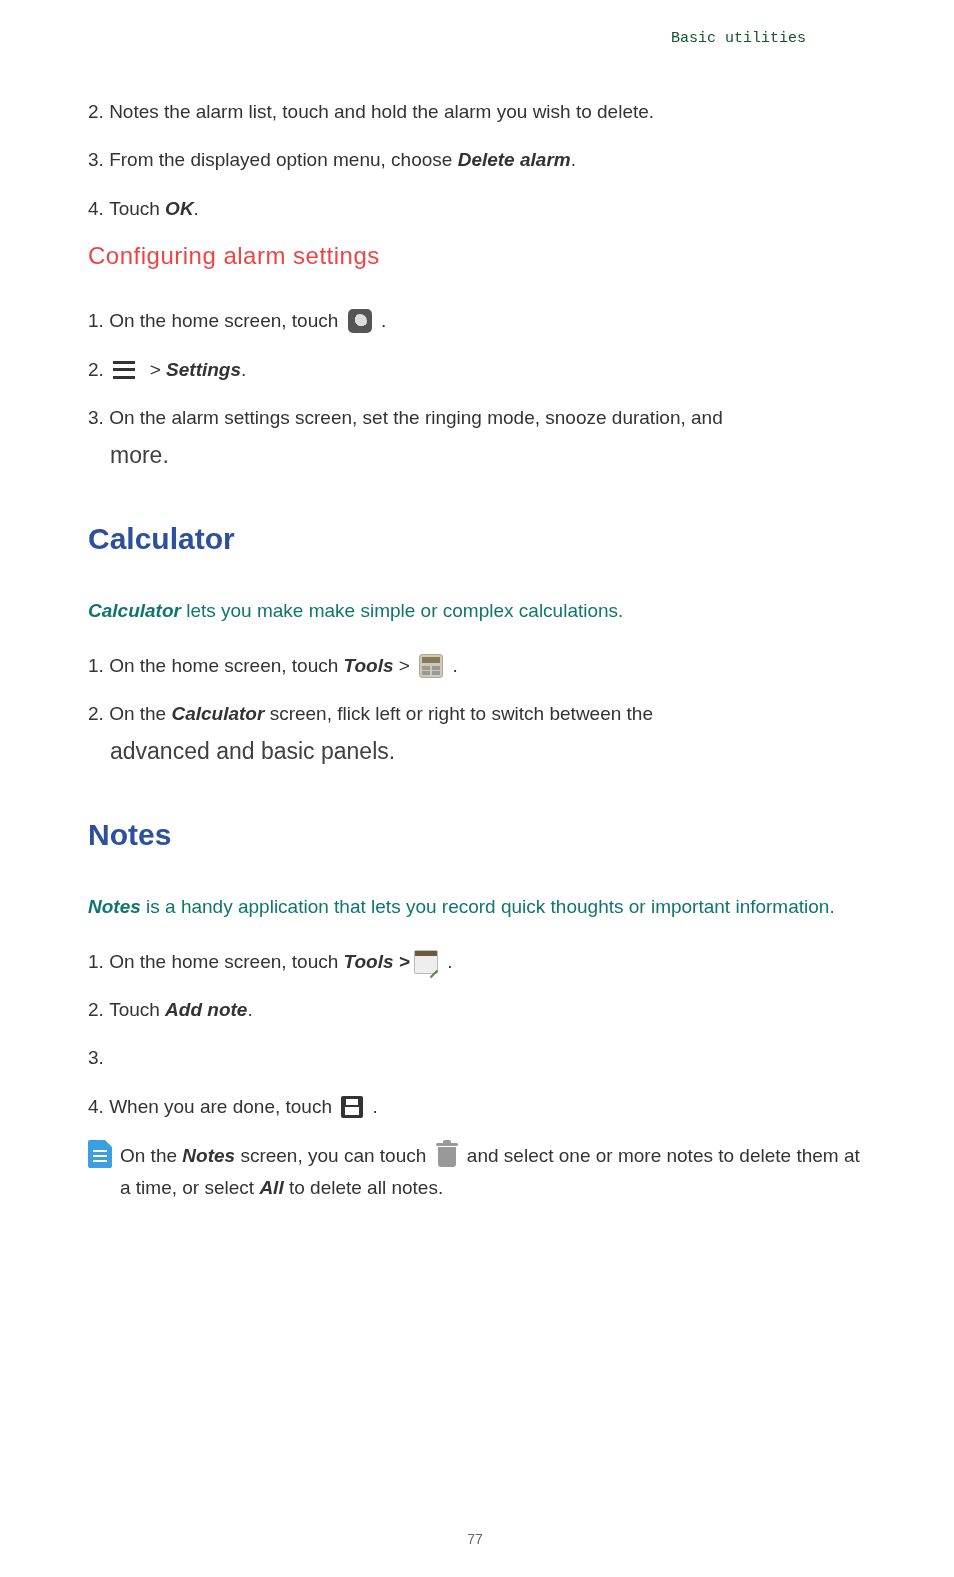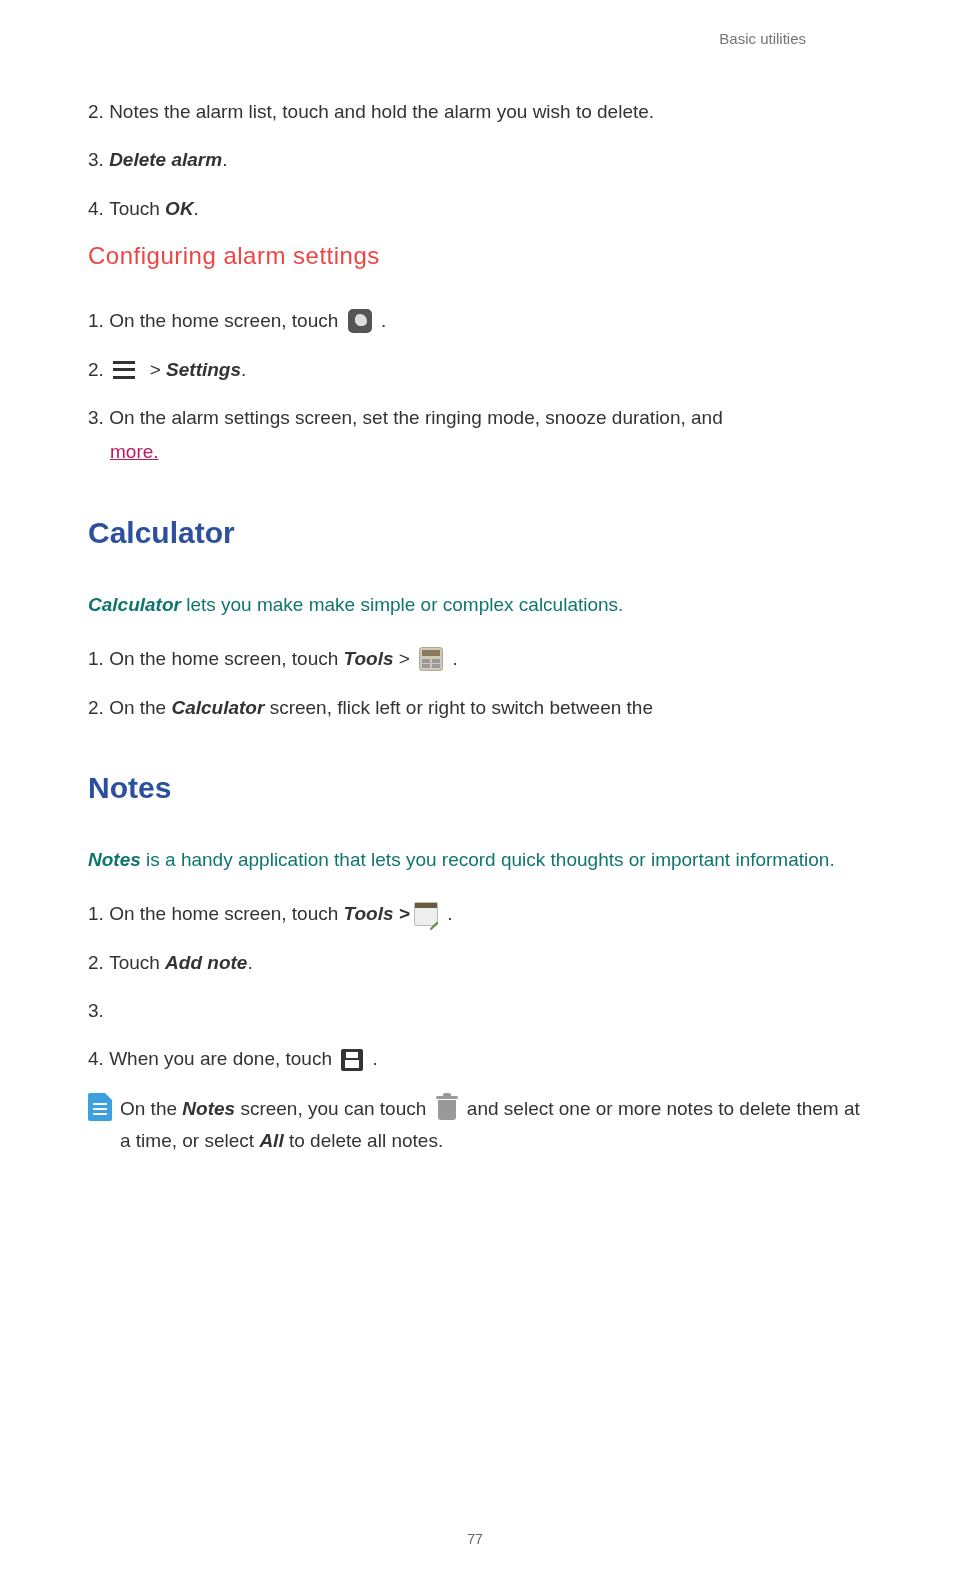--- a/index.html
+++ b/index.html
@@ -9,43 +9,43 @@
       height: 1577px;
       background: #fff;
       color: #333;
       position: relative;
     }
     .page {
       padding: 30px 88px 0 88px;
     }
     .header-label {
       text-align: right;
-      color: #737373;
+      color: #14532d;
       font-size: 15px;
       margin-bottom: 50px;
       padding-right: 60px;
+      font-family: Liberation Mono, monospace;
     }
     .step {
       font-size: 19px;
       line-height: 1.6;
       margin-bottom: 18px;
       color: #333;
       display: flex;
       align-items: center;
       flex-wrap: wrap;
     }
     .step-text { white-space: pre-wrap; }
     .step-continuation {
-      font-size: 19px;
+      font-size: 23px;
       line-height: 1.6;
-      color: #be185d;
+      color: #404040;
       margin-top: -14px;
       margin-bottom: 18px;
       padding-left: 22px;
-      text-decoration: underline;
     }
     .subheading {
       font-size: 24px;
       color: #ef4444;
       margin-bottom: 36px;
       letter-spacing: 0.5px;
     }
     .h1 {
       font-size: 30px;
       font-weight: bold;
@@ -219,20 +219,21 @@
 
 <div class="page">
   <div class="header-label">Basic utilities</div>
 
   <div class="step">
     <span class="step-text">2. </span>
     <span class="step-text">Notes the alarm list, touch and hold the alarm you wish to delete.</span>
   </div>
   <div class="step">
     <span class="step-text">3. </span>
+    <span class="step-text">From the displayed option menu, choose </span>
     <strong>Delete alarm</strong>
     <span class="step-text">.</span>
   </div>
   <div class="step">
     <span class="step-text">4. </span>
     <span class="step-text">Touch </span>
     <strong>OK</strong>
     <span class="step-text">.</span>
   </div>
 
@@ -275,20 +276,21 @@
     <span class="step-text"> &gt; </span>
     <span class="icon-inline icon-calc"></span>
     <span class="step-text"> .</span>
   </div>
   <div class="step">
     <span class="step-text">2. </span>
     <span class="step-text">On the </span>
     <strong>Calculator</strong>
     <span class="step-text"> screen, flick left or right to switch between the</span>
   </div>
+  <div class="step-continuation">advanced and basic panels.</div>
 
   <div class="h1">Notes</div>
 
   <div class="para">
     <strong>Notes</strong>
     <span> is a handy application that lets you record quick thoughts or important information.</span>
   </div>
 
   <div class="step">
     <span class="step-text">1. </span>

